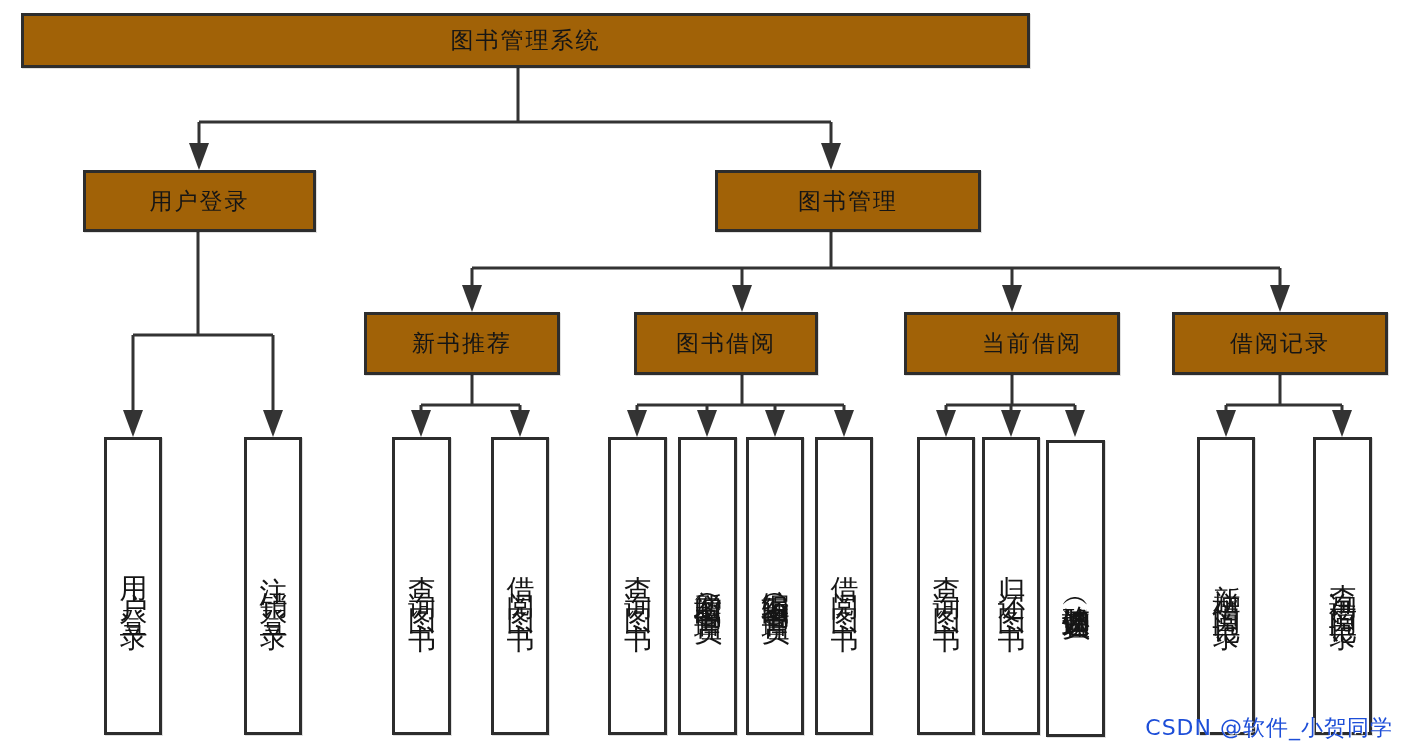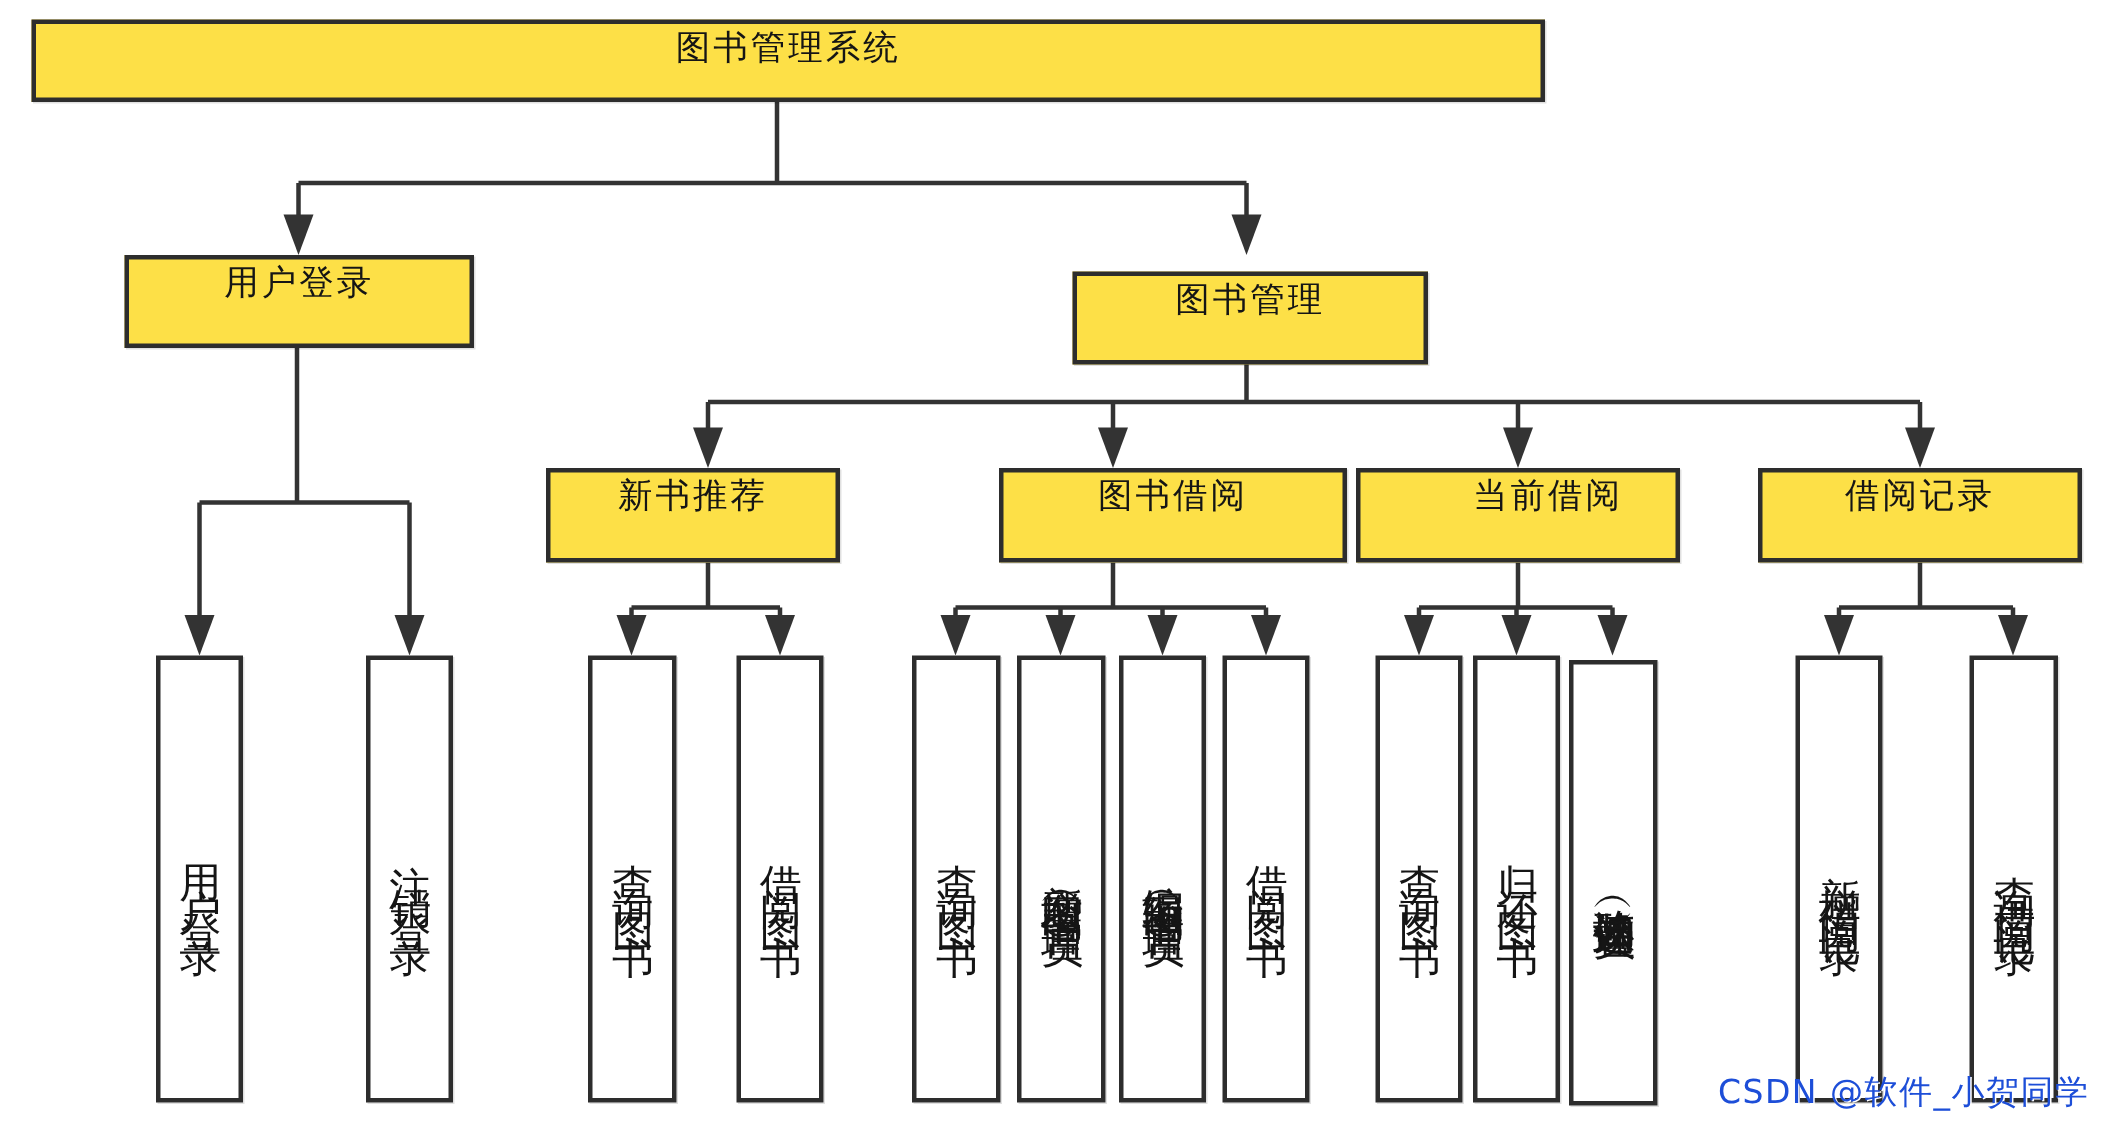--- a/index.html
+++ b/index.html
@@ -3,23 +3,23 @@
 <meta charset="utf-8">
 <style>
   html,body{margin:0;padding:0;background:#ffffff;}
   #diagram{
     position:relative;width:1405px;height:747px;background:#ffffff;
     font-family:"DejaVu Sans","Liberation Sans",sans-serif;
     color:#151515;overflow:hidden;
   }
   #connectors{position:absolute;left:0;top:0;width:1405px;height:747px;pointer-events:none;}
   .hbox{
-    position:absolute;box-sizing:border-box;background:#fde047;
+    position:absolute;box-sizing:border-box;background:#a16207;
     border:3px solid #2d2d2d;box-shadow:1px 1px 0 rgba(0,0,0,0.12);
-    display:flex;justify-content:center;
+    display:flex;align-items:center;justify-content:center;
     font-size:23px;letter-spacing:2px;white-space:nowrap;
   }
   .vbox{
     position:absolute;box-sizing:border-box;background:#fff;
     border:3px solid #2d2d2d;box-shadow:1px 1px 0 rgba(0,0,0,0.12);
     display:flex;align-items:center;justify-content:center;
   }
   .vtext{
     writing-mode:vertical-rl;text-orientation:mixed;
     font-size:28px;line-height:1;white-space:nowrap;
@@ -71,28 +71,28 @@
     </g>
   </svg>
 
   <div class="hbox" style="left:21px;top:13px;width:1009px;height:55px;">
     <span>图书管理系统</span>
   </div>
 
   <div class="hbox" style="left:83px;top:170px;width:233px;height:62px;">
     <span>用户登录</span>
   </div>
-  <div class="hbox" style="left:715px;top:170px;width:237px;height:62px;margin-top:11px;">
+  <div class="hbox" style="left:715px;top:170px;width:266px;height:62px;">
     <span>图书管理</span>
   </div>
 
   <div class="hbox" style="left:364px;top:312px;width:196px;height:63px;">
     <span>新书推荐</span>
   </div>
-  <div class="hbox" style="left:666px;top:312px;width:232px;height:63px;">
+  <div class="hbox" style="left:634px;top:312px;width:184px;height:63px;">
     <span>图书借阅</span>
   </div>
   <div class="hbox" style="left:904px;top:312px;width:216px;height:63px;padding-left:40px;">
     <span>当前借阅</span>
   </div>
   <div class="hbox" style="left:1172px;top:312px;width:216px;height:63px;">
     <span>借阅记录</span>
   </div>
 
   <div class="vbox" style="left:104px;top:437px;width:58px;height:298px;">

